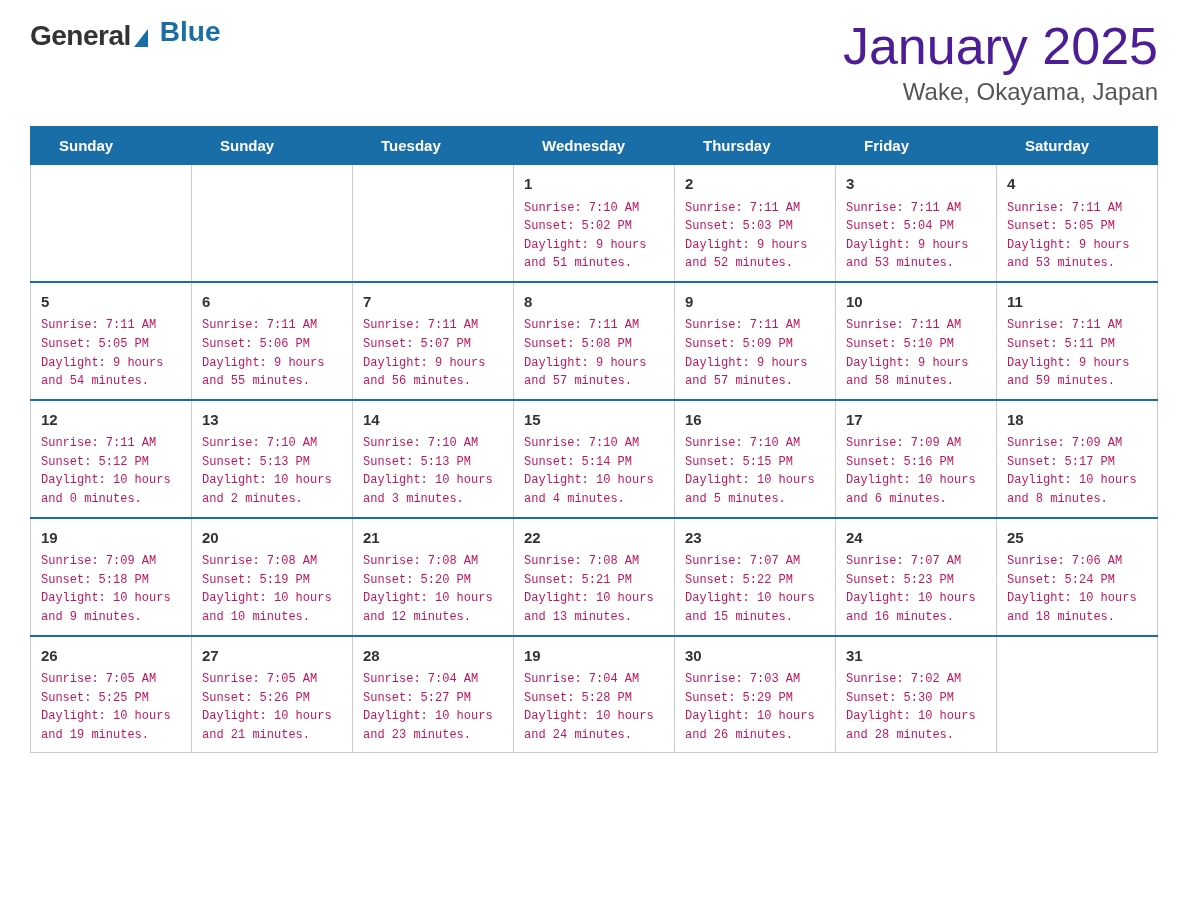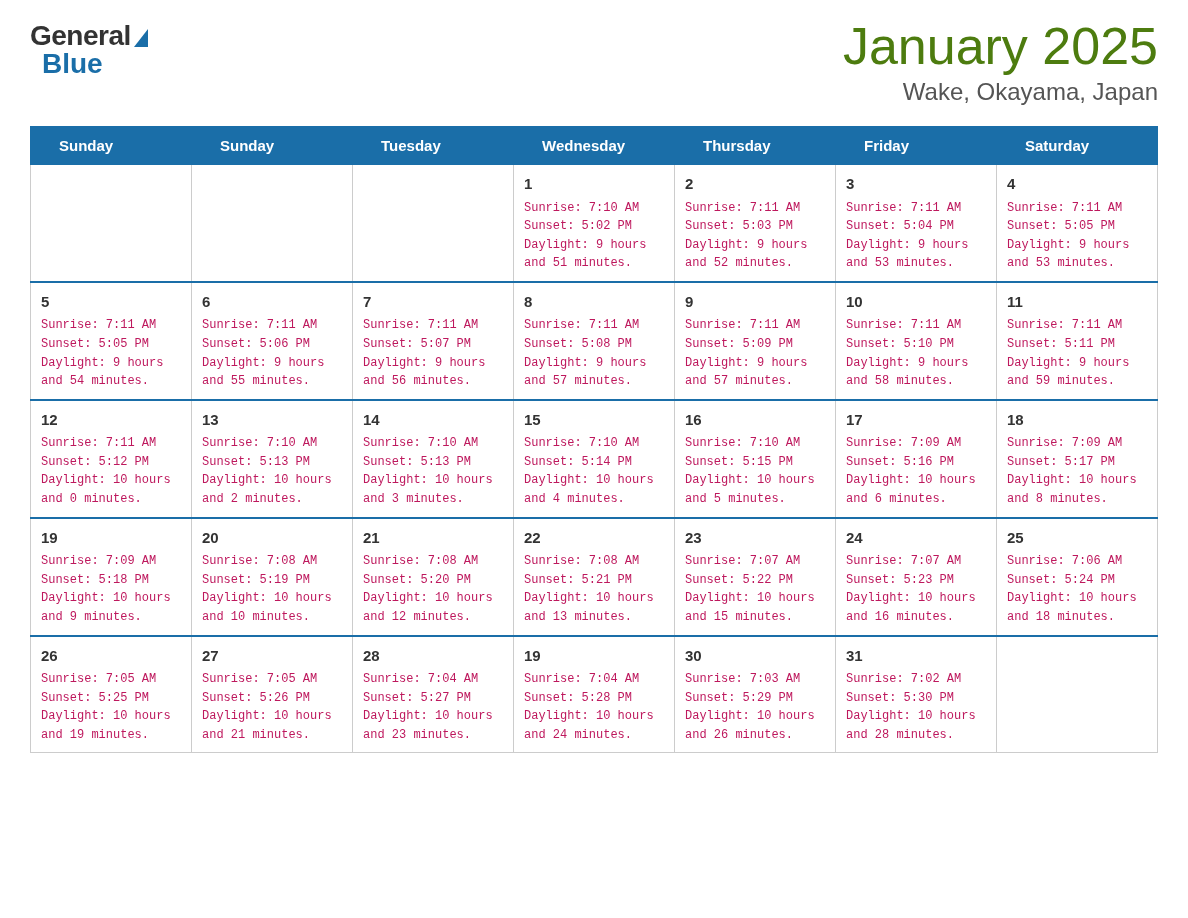--- a/index.html
+++ b/index.html
@@ -10,21 +10,21 @@
       padding: 20px 30px;
     }
     .header {
       display: flex;
       justify-content: space-between;
       align-items: flex-start;
       margin-bottom: 20px;
     }
     .logo {
       display: flex;
-      flex-direction: column;
+      flex-direction: row;
       align-items: flex-start;
     }
     .logo-top {
       display: flex;
       align-items: center;
     }
     .logo-general {
       font-size: 28px;
       font-weight: bold;
       color: #333;
@@ -44,21 +44,21 @@
       color: #1a6ea8;
       margin-top: -4px;
       margin-left: 12px;
     }
     .title-section {
       text-align: right;
     }
     .title-month {
       font-size: 52px;
       font-weight: 300;
-      color: #4d7c0f;
+      color: #4c1d95;
       line-height: 1;
     }
     .title-location {
       font-size: 24px;
       color: #555;
       margin-top: 6px;
     }
     .calendar {
       width: 100%;
       border-collapse: collapse;

